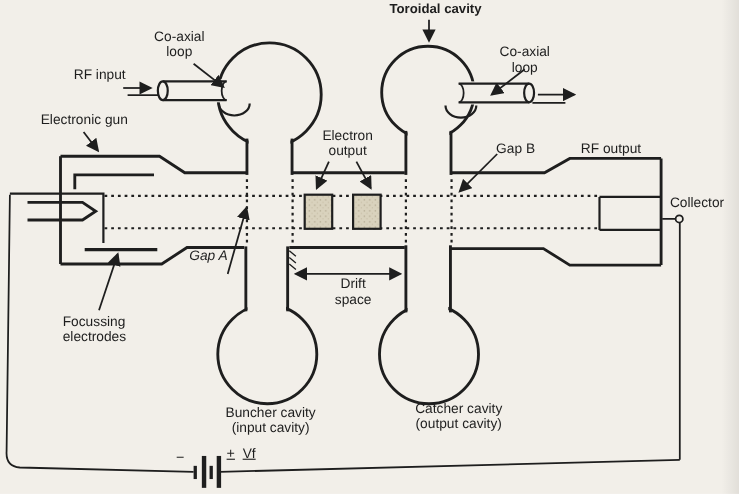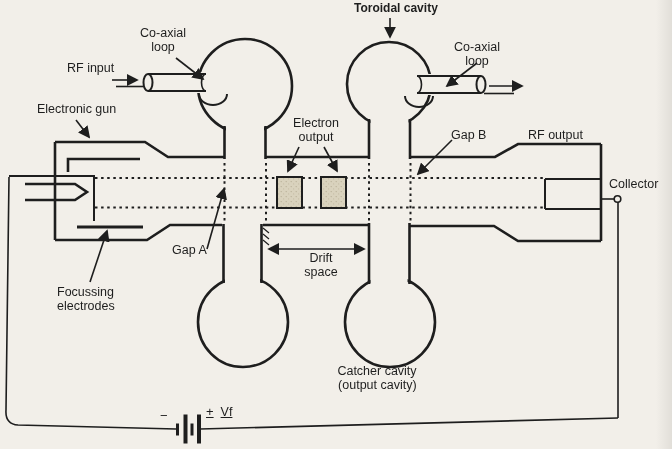--- a/index.html
+++ b/index.html
@@ -186,34 +186,38 @@
 
   <div class="lbl center" style="left:316px; top:116px;">
     <div>Electron</div>
     <div>output</div>
   </div>
 
   <div class="lbl" style="left:451px; top:128px;">Gap B</div>
 
   <div class="lbl" style="left:609px; top:177px;">Collector</div>
 
-  <div class="lbl" style="left:172px; top:243px;">Gap A</div>
+  <div class="lbl" style="left:172px; top:225px;font-style:italic;">Gap A</div>
 
   <div class="lbl center" style="left:321px; top:251px;">
     <div>Drift</div>
     <div>space</div>
   </div>
 
   <div class="lbl" style="left:57px; top:285px;">
     <div>Focussing</div>
     <div>electrodes</div>
   </div>
 
-
-  <div class="lbl center" style="left:377px; top:364px;text-align:right;">
+  <div class="lbl center" style="left:246px; top:368px;">
+    <div>Buncher cavity</div>
+    <div>(input cavity)</div>
+  </div>
+
+  <div class="lbl center" style="left:417px; top:364px;">
     <div>Catcher cavity</div>
     <div>(output cavity)</div>
   </div>
 
   <div class="lbl sign" style="left:160px; top:409px;">−</div>
 
   <div class="lbl" style="left:206px; top:405px;text-decoration:underline;">
     <span class="sign">+</span><span class="vf-gap">Vf</span>
   </div>
 

